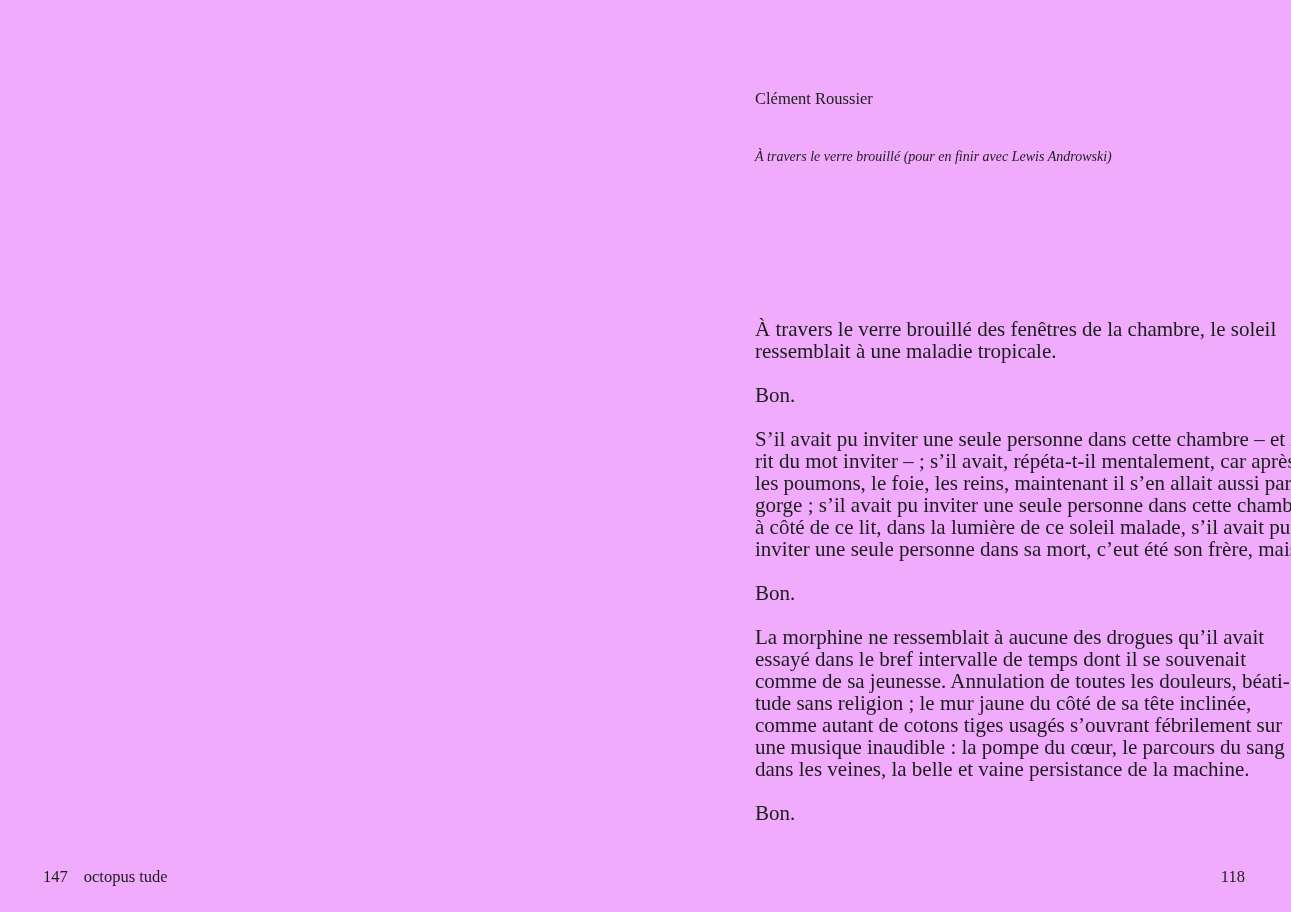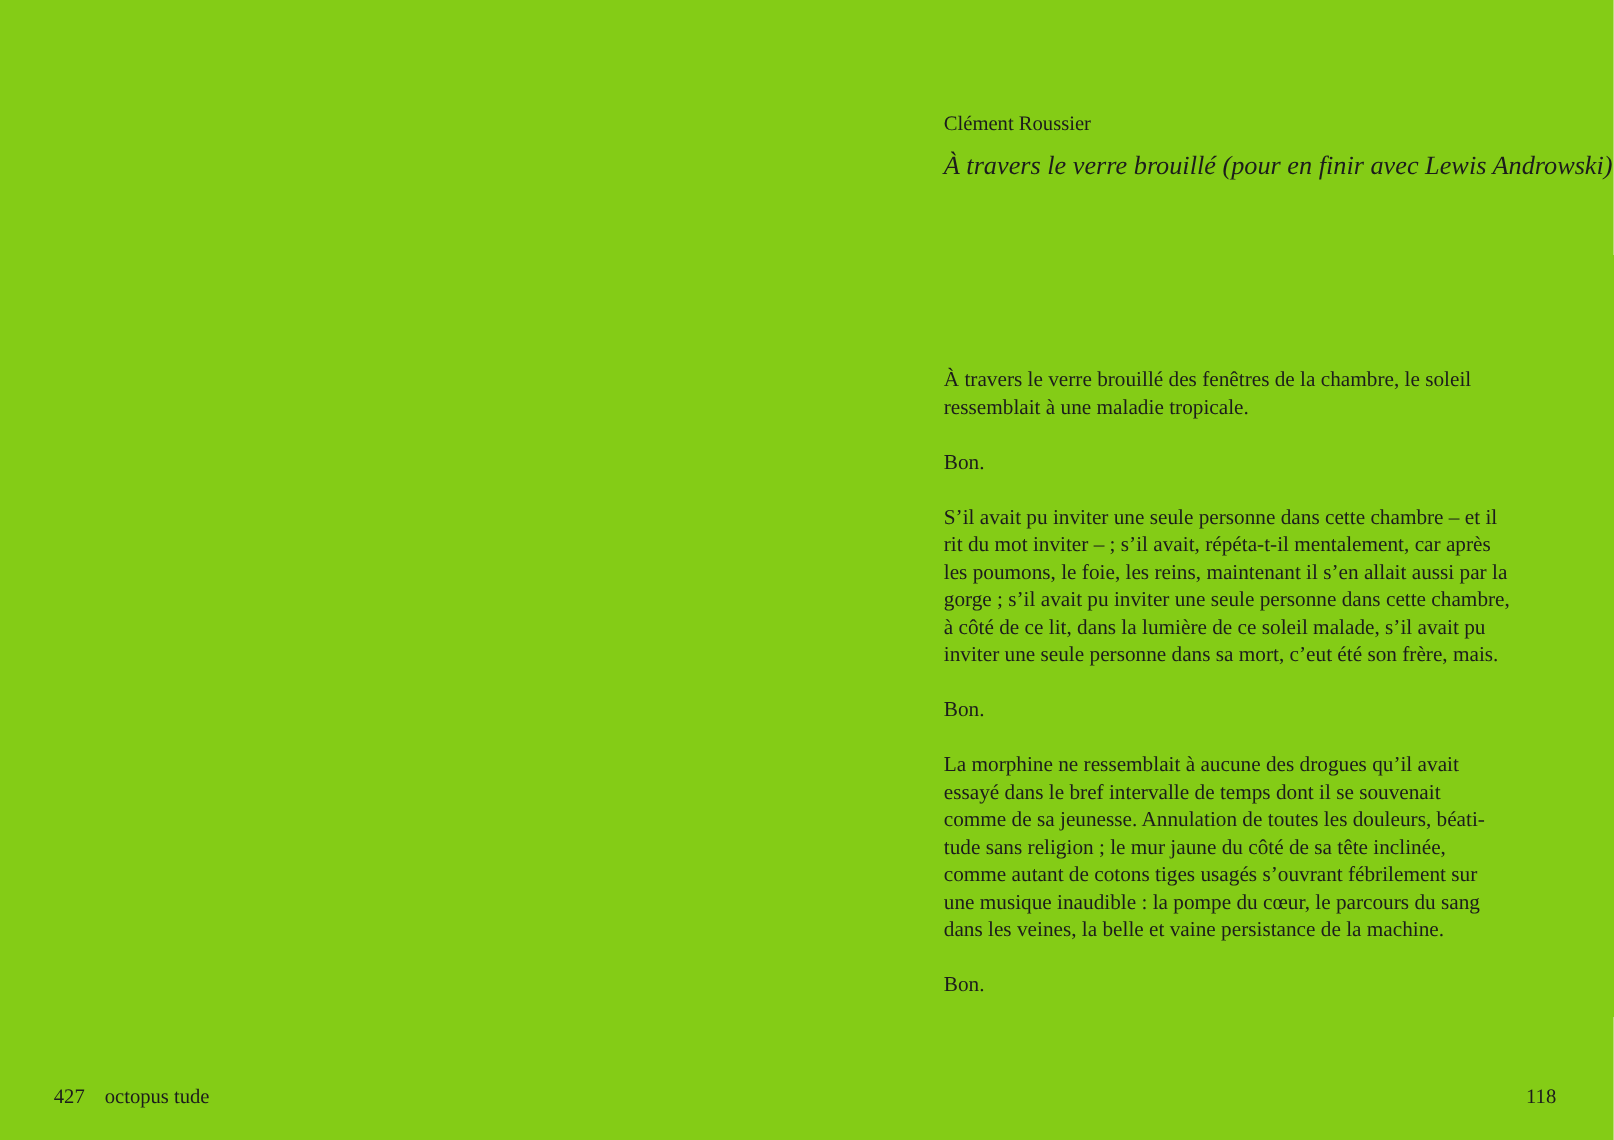--- a/index.html
+++ b/index.html
@@ -8,45 +8,45 @@
     height: 912px;
     background: #ffffff;
     overflow: hidden;
     font-family: "Liberation Serif", "DejaVu Serif", serif;
     color: #1c1c1c;
   }
   .page-spread {
     position: relative;
     width: 1291px;
     height: 912px;
-    background: #84cc16;
+    background: #f0abfc;
   }
   .text-column {
     position: absolute;
     left: 755px;
     top: 88px;
     width: 520px;
   }
   .article-author {
     font-size: 16.5px;
     line-height: 22px;
     white-space: pre;
   }
   .article-title {
-    font-size: 21px;
+    font-size: 14px;
     line-height: 22px;
     font-style: italic;
-    margin-top: 11px;
+    margin-top: 36px;
     white-space: pre;
   }
   .article-body {
     margin-top: 150px;
   }
   .para {
-    font-size: 17px;
+    font-size: 21px;
     line-height: 22px;
     white-space: pre;
     margin-bottom: 22px;
   }
   .footer-left {
     position: absolute;
     left: 43px;
     top: 866px;
     font-size: 16.5px;
     line-height: 22px;
@@ -88,20 +88,20 @@
 comme de sa jeunesse. Annulation de toutes les douleurs, béati-
 tude sans religion ; le mur jaune du côté de sa tête inclinée,
 comme autant de cotons tiges usagés s’ouvrant fébrilement sur
 une musique inaudible : la pompe du cœur, le parcours du sang
 dans les veines, la belle et vaine persistance de la machine.</p>
       <p class="para">Bon.</p>
     </div>
   </div>
 
   <div class="footer-left">
-    <span class="page-num">427</span><span>octopus tude</span>
+    <span class="page-num">147</span><span>octopus tude</span>
   </div>
 
   <div class="footer-right">
     <span>118</span>
   </div>
 
 </div>
 
 </body></html>

